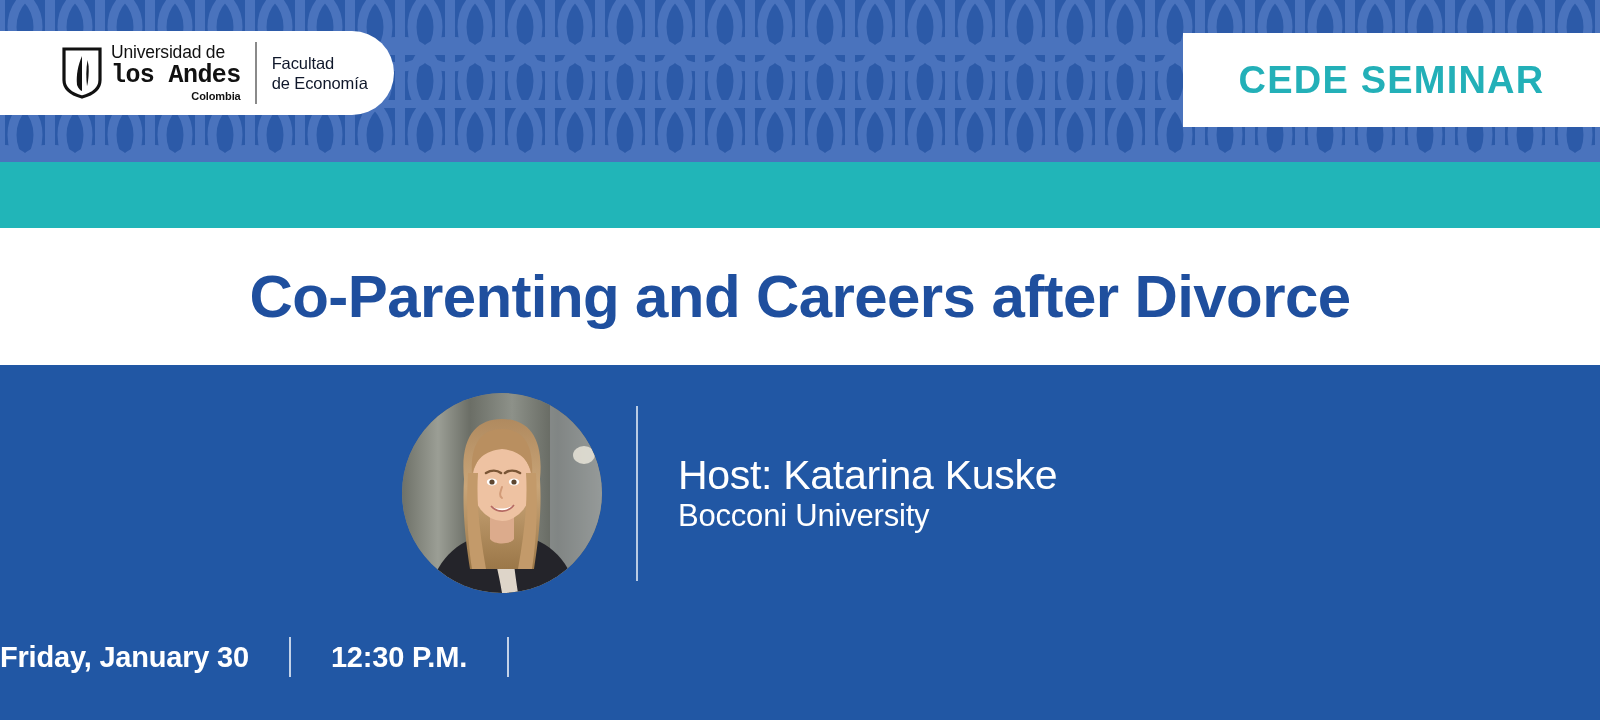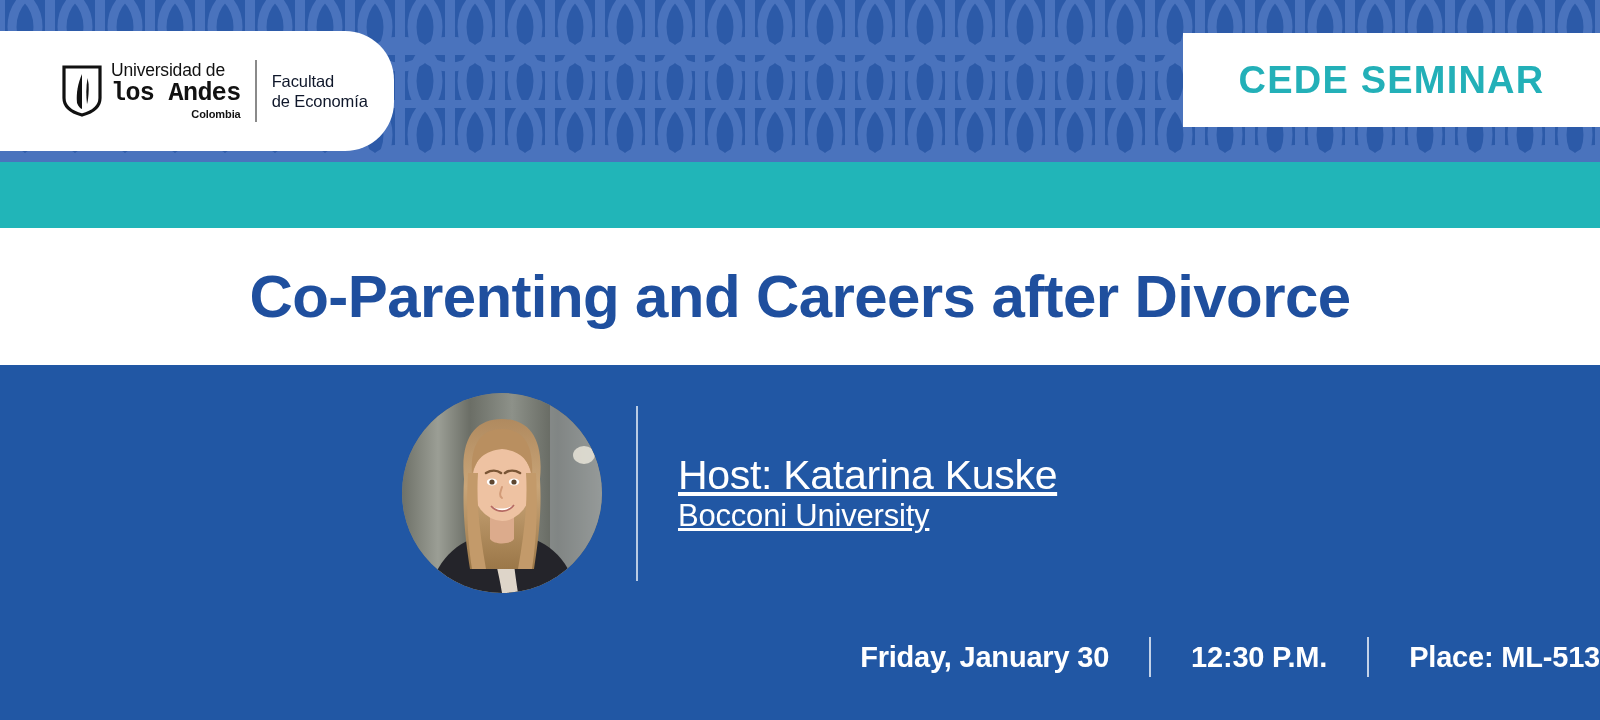--- a/index.html
+++ b/index.html
@@ -33,21 +33,21 @@
     width: 1600px;
     height: 162px;
     display: block;
   }
 
   
   .logo-card {
     position: absolute;
     left: 0; top: 31px;
     width: 394px;
-    height: 120px;
+    height: 84px;
     background: #ffffff;
     border-radius: 0 49px 49px 0;
     display: flex;
     align-items: center;
     padding-left: 62px;
     box-sizing: border-box;
   }
   .logo-shield {
     width: 40px;
     height: 52px;
@@ -183,21 +183,20 @@
     background: #b9cbe4;
     margin: 0 40px 0 34px;
     flex: 0 0 auto;
   }
   .speaker-info {
     display: flex;
     flex-direction: column;
     justify-content: center;
     color: #ffffff;
     width: 520px;
-    text-decoration: underline;
   }
   .speaker-host {
     font-size: 41px;
     line-height: 1.08;
     letter-spacing: -0.3px;
     font-family: "Liberation Sans", sans-serif;
   }
   .speaker-affil {
     font-size: 31px;
     line-height: 1.12;
@@ -207,21 +206,21 @@
   }
 
   
   .details-row {
     position: absolute;
     left: 0; top: 262px;
     width: 1600px;
     height: 60px;
     display: flex;
     align-items: center;
-    justify-content: flex-end;
+    justify-content: flex-start;
   }
   .detail-item {
     color: #ffffff;
     font-size: 29px;
     font-weight: bold;
     letter-spacing: -0.2px;
     white-space: nowrap;
     font-family: "Liberation Sans", sans-serif;
   }
   .detail-sep {
@@ -363,16 +362,15 @@
         <span class="speaker-host">Host: Katarina Kuske</span>
         <span class="speaker-affil">Bocconi University</span>
       </div>
     </div>
 
     <div class="details-row">
       <span class="detail-item">Friday, January 30</span>
       <span class="detail-sep"></span>
       <span class="detail-item">12:30 P.M.</span>
       <span class="detail-sep"></span>
-      <span class="detail-item">Place: ML-513</span>
     </div>
   </div>
 </div>
 
 </body></html>

